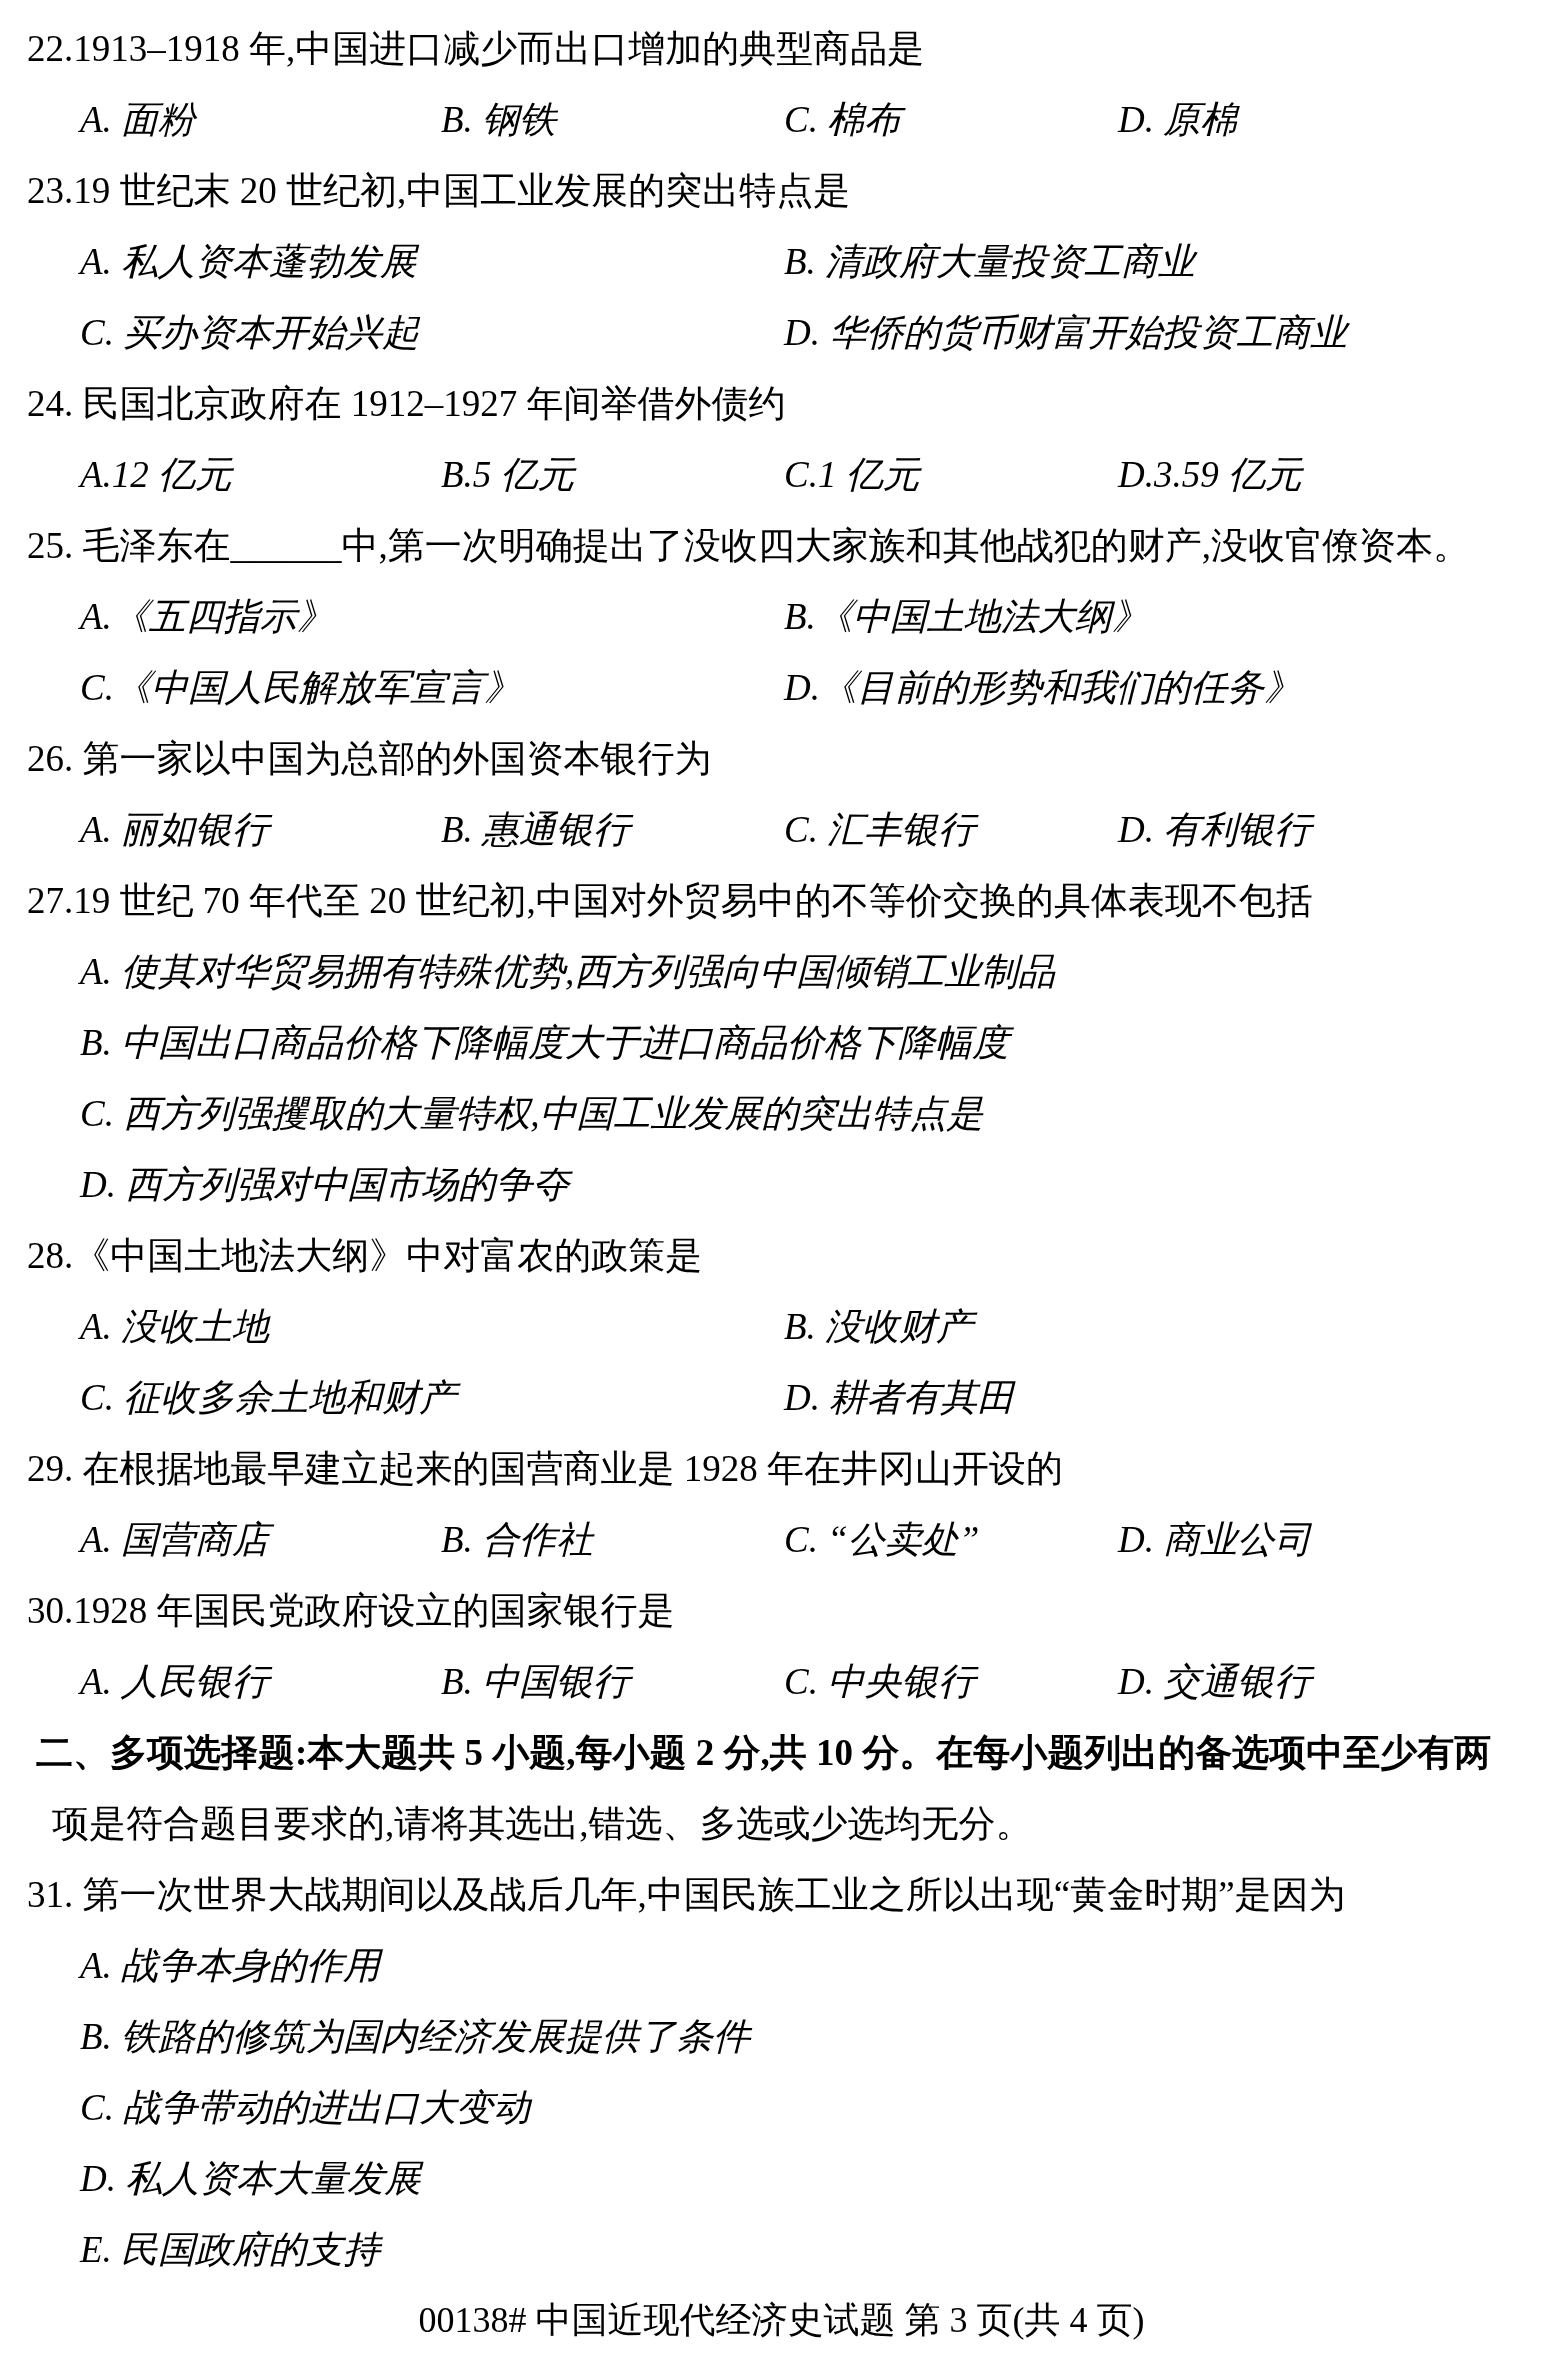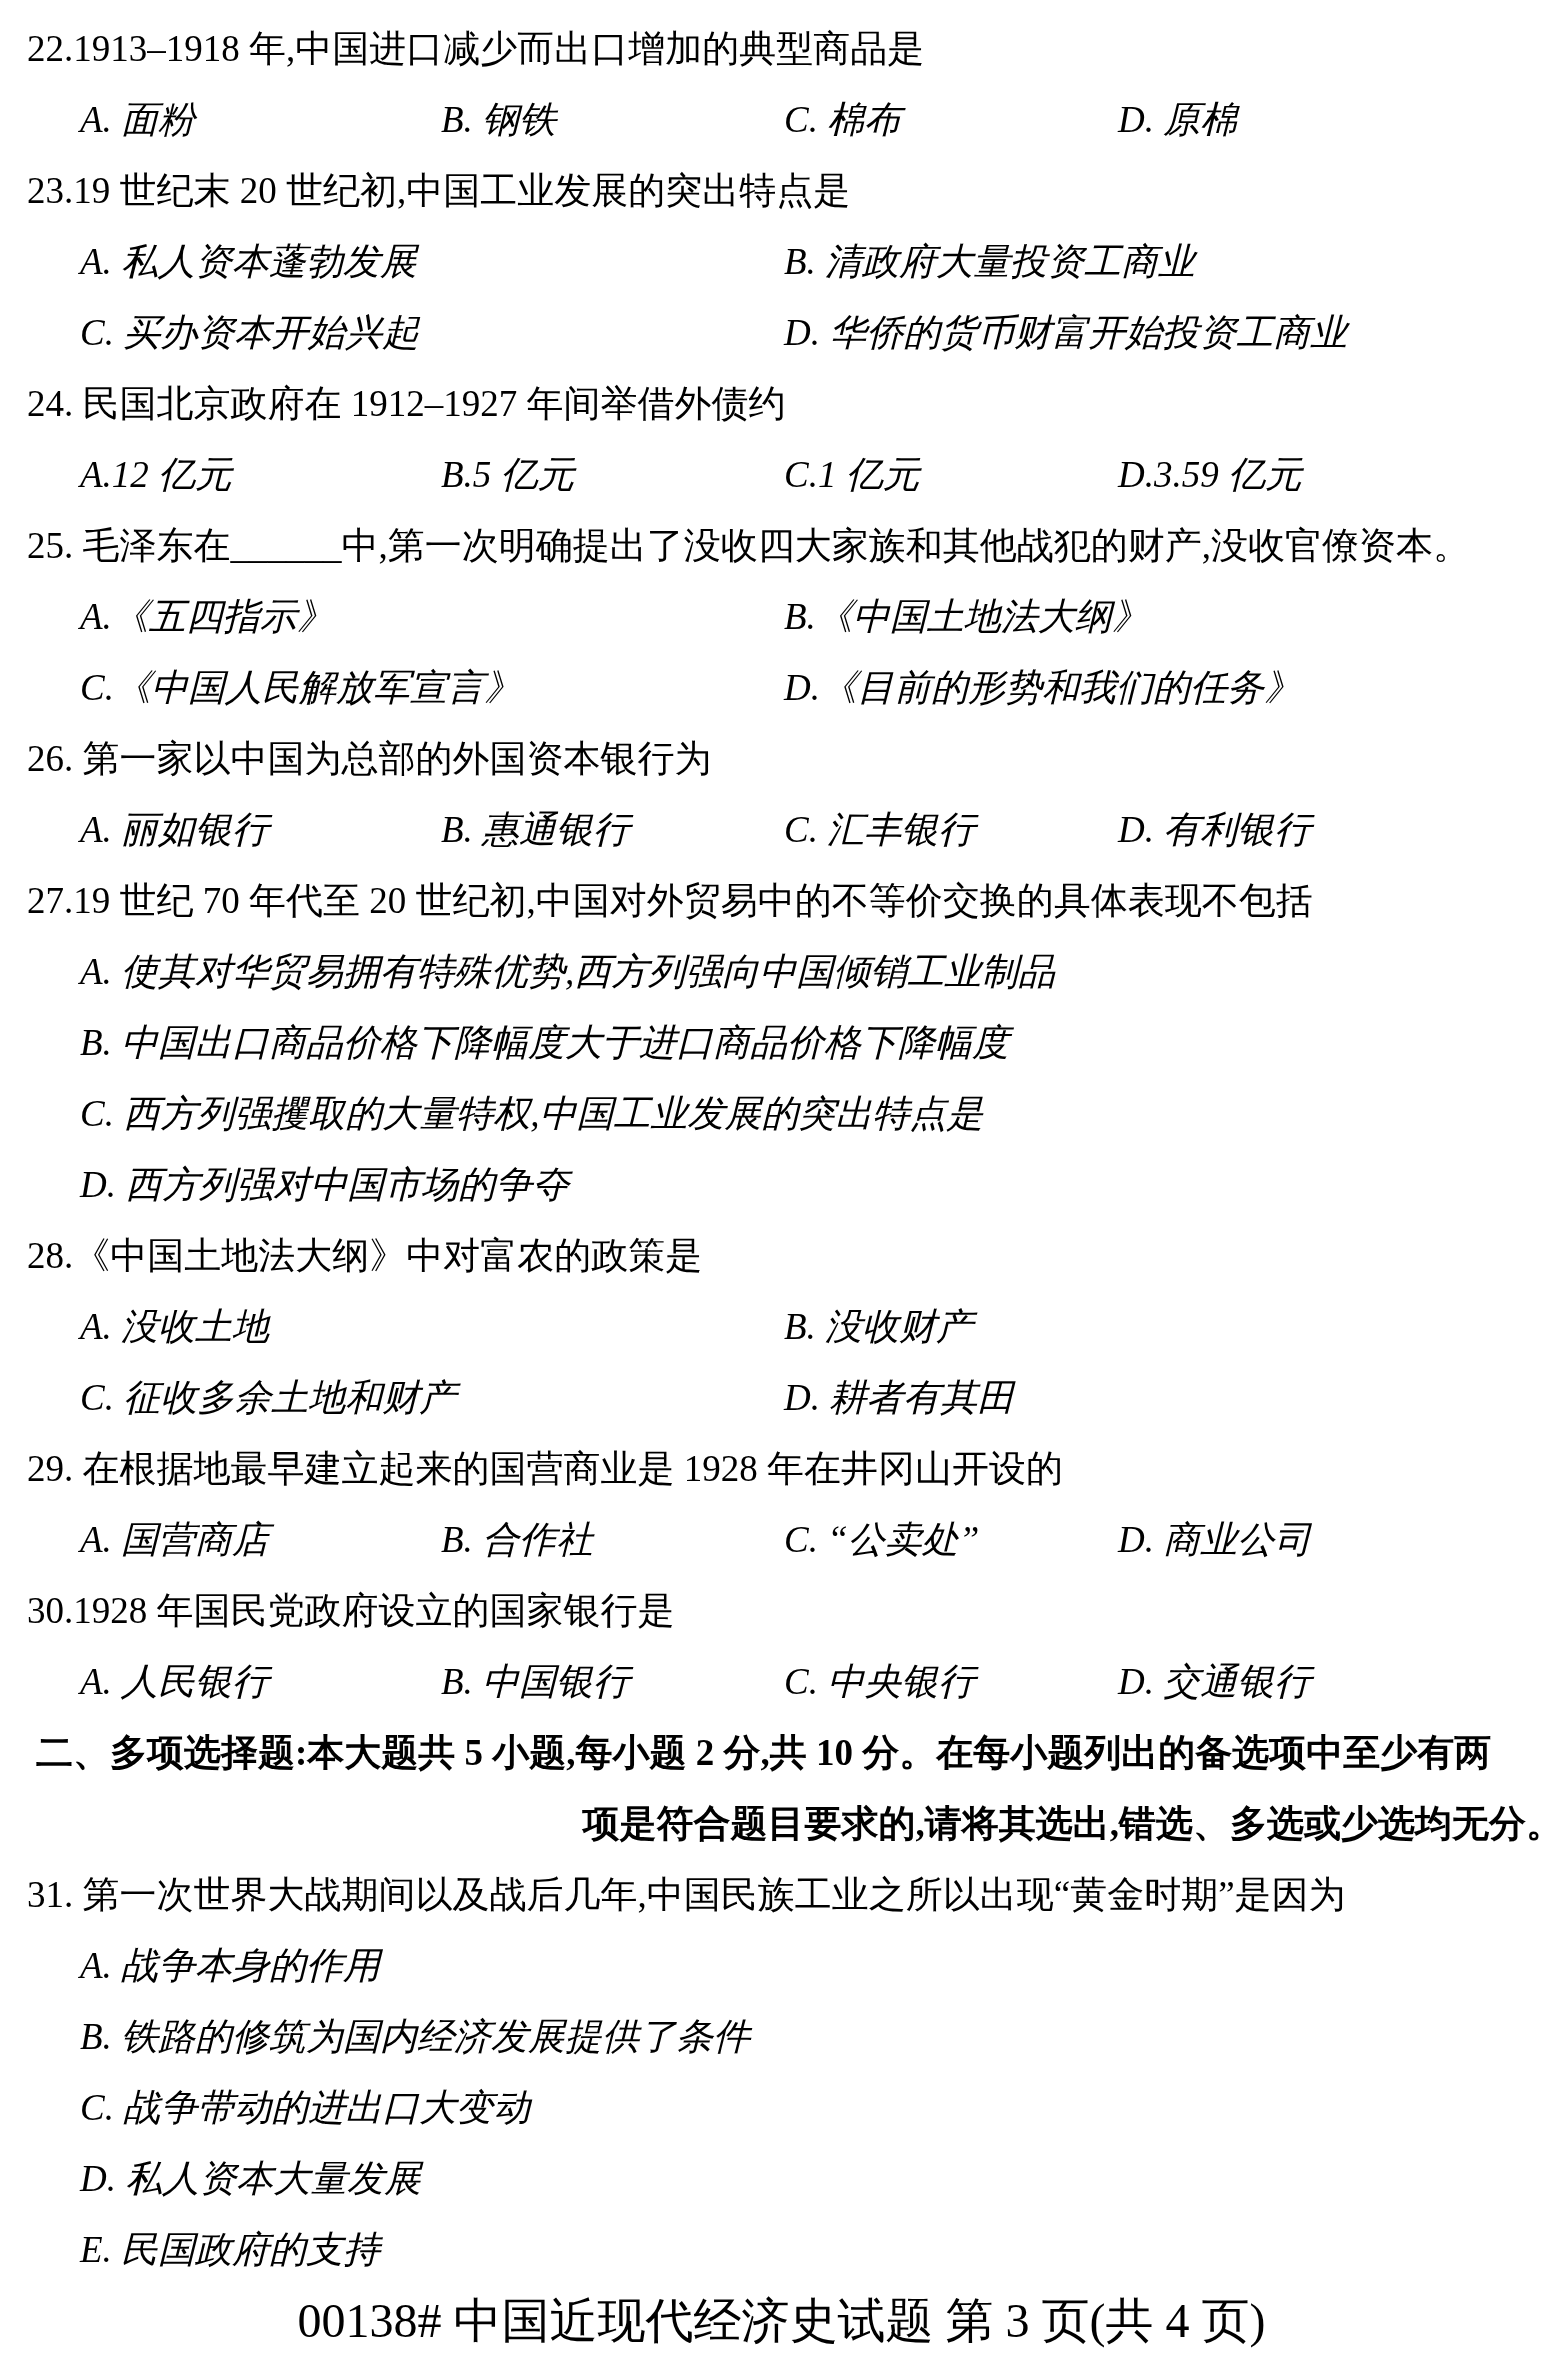--- a/index.html
+++ b/index.html
@@ -21,22 +21,22 @@
   .stem { padding-left: 27px; }
   .opts { padding-left: 80px; display: flex; font-style: italic; }
   .opts.four .opt:nth-child(1) { width: 361px; }
   .opts.four .opt:nth-child(2) { width: 343px; }
   .opts.four .opt:nth-child(3) { width: 334px; }
   .opts.four .opt:nth-child(4) { width: auto; }
   .opts.two  .opt:nth-child(1) { width: 704px; }
   .opts.two  .opt:nth-child(2) { width: auto; }
   .opts.list .opt { width: auto; }
   .head1 { font-weight: bold; padding-left: 36px; }
-  .head2 { font-weight: bold; padding-left: 52px; text-align: right; }
-  .footer { text-align: center; font-size: 48px; }
+  .head2 { font-weight: normal; padding-left: 52px; }
+  .footer { text-align: center; font-size: 36px; }
 </style>
 </head>
 <body>
 
 <main class="page">
   <section>
       <div class="question">
         <div class="row stem">22.1913–1918 年,中国进口减少而出口增加的典型商品是</div>
         <div class="row opts four">
           <div class="opt">A. 面粉</div>

